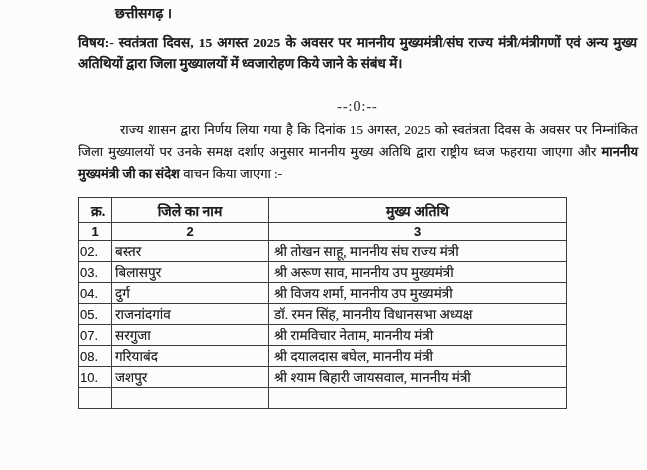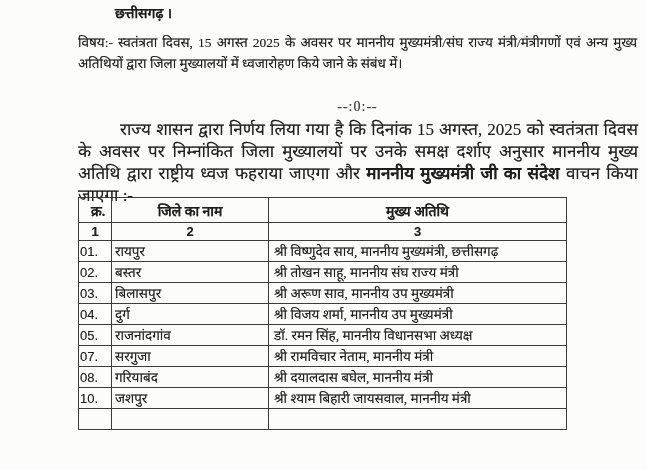--- a/index.html
+++ b/index.html
@@ -20,42 +20,42 @@
     font-size: 14px;
     font-weight: 700;
   }
   .subject {
     position: absolute;
     left: 78px;
     top: 33px;
     width: 559px;
     margin: 0;
     font-size: 13.5px;
-    font-weight: 400;
+    font-weight: 700;
     line-height: 20.5px;
     text-align: justify;
   }
   .separator {
     position: absolute;
     left: 78px;
     top: 99px;
     width: 559px;
     margin: 0;
     text-align: center;
     font-size: 14px;
     letter-spacing: 1px;
     color: #3a3a3a;
   }
   .body-para {
     position: absolute;
     left: 78px;
     top: 119px;
     width: 560px;
     margin: 0;
-    font-size: 17px;
+    font-size: 13px;
     line-height: 22px;
     text-align: justify;
     text-indent: 42px;
   }
   .body-para b { font-weight: 700; }
   table.district-table {
     position: absolute;
     left: 78px;
     top: 197px;
     width: 488px;
@@ -121,25 +121,20 @@
         <th>मुख्य अतिथि</th>
       </tr>
       <tr class="colnum-row">
         <td>1</td>
         <td>2</td>
         <td>3</td>
       </tr>
     </thead>
     <tbody>
         <tr>
-          <td class="sno">01.</td>
-          <td class="district">रायपुर</td>
-          <td class="guest">श्री विष्णुदेव साय, माननीय मुख्यमंत्री, छत्तीसगढ़</td>
-        </tr>
-        <tr>
           <td class="sno">02.</td>
           <td class="district">बस्तर</td>
           <td class="guest">श्री तोखन साहू, माननीय संघ राज्य मंत्री</td>
         </tr>
         <tr>
           <td class="sno">03.</td>
           <td class="district">बिलासपुर</td>
           <td class="guest">श्री अरूण साव, माननीय उप मुख्यमंत्री</td>
         </tr>
         <tr>

